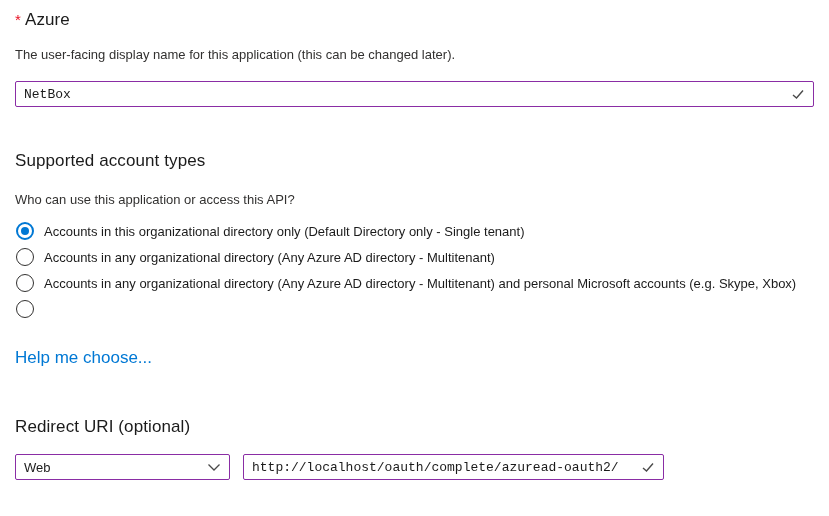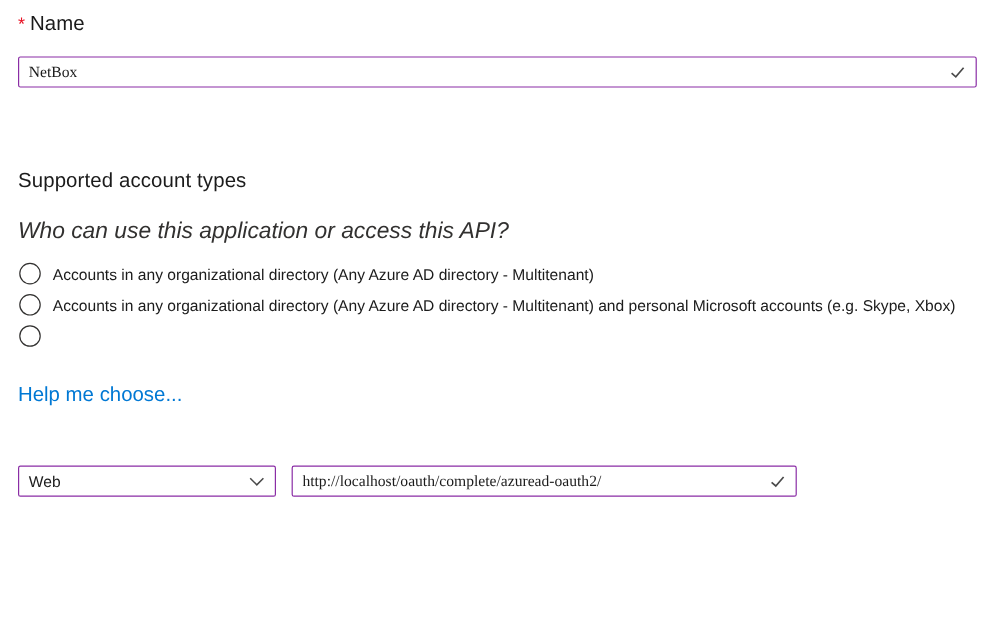--- a/index.html
+++ b/index.html
@@ -34,41 +34,40 @@
     border: 1.5px solid #8a2da5;
     border-radius: 2px;
     display: flex;
     align-items: center;
     background: #fff;
   }
   .text-field input {
     flex: 1;
     border: none;
     outline: none;
-    font-family: Liberation Serif, serif;
+    font-family: Liberation Mono, monospace;
     font-size: 13px;
     color: #1b1b1b;
     padding: 0 8px;
     background: transparent;
     min-width: 0;
   }
   .valid-check {
     flex: 0 0 auto;
     padding-right: 8px;
     color: #4a4a4a;
     display: flex;
     align-items: center;
   }
 
-  .section { margin-top: 68px; }
+  .section { margin-top: 44px; }
 
   .question {
-    font-size: 19px;
+    font-size: 13px;
     margin-top: 21px;
-    font-style: italic;
   }
 
   .radio-group { margin-top: 11px; }
   .radio-row {
     display: flex;
     align-items: center;
     height: 26px;
     cursor: pointer;
   }
   .radio-circle {
@@ -133,54 +132,60 @@
   }
   .chev { display: flex; align-items: center; color: #4a4a4a; }
 </style>
 </head>
 <body>
 
 <div class="page">
 
   <div>
     <div class="section-title">
-      <span class="required-star">*</span><span>Name</span>
-    </div>
+      <span class="required-star">*</span><span>Azure</span>
+    </div>
+    <div class="field-desc">The user-facing display name for this application (this can be changed later).</div>
     <div class="text-field">
       <input type="text" value="NetBox" style="">
       <span class="valid-check">
         <svg width="14" height="14" viewBox="0 0 14 14">
             <polyline points="2,8 5.5,11 12,3.5" fill="none" stroke="#4a4a4a" stroke-width="1.4"></polyline>
           </svg>
       </span>
     </div>
   </div>
 
   <div class="section">
     <div class="section-title">Supported account types</div>
     <div class="question">Who can use this application or access this API?</div>
 
     <div class="radio-group">
+      <div class="radio-row selected">
+        <span class="radio-circle"></span>
+        <span class="radio-label">Accounts in this organizational directory only (Default Directory only - Single tenant)</span>
+      </div>
       <div class="radio-row">
         <span class="radio-circle"></span>
         <span class="radio-label">Accounts in any organizational directory (Any Azure AD directory - Multitenant)</span>
       </div>
       <div class="radio-row">
         <span class="radio-circle"></span>
         <span class="radio-label">Accounts in any organizational directory (Any Azure AD directory - Multitenant) and personal Microsoft accounts (e.g. Skype, Xbox)</span>
       </div>
       <div class="radio-row">
         <span class="radio-circle"></span>
       </div>
     </div>
 
     <a class="help-link">Help me choose...</a>
   </div>
 
   <div class="redirect-section">
+    <div class="section-title">Redirect URI (optional)</div>
 
     <div class="controls-row">
       <div class="select-field">
         <span>Web</span>
         <span class="chev">
           <svg width="14" height="9" viewBox="0 0 14 9">
               <polyline points="1.5,1.5 7,7 12.5,1.5" fill="none" stroke="#4a4a4a" stroke-width="1.3"></polyline>
             </svg>
         </span>
       </div>

